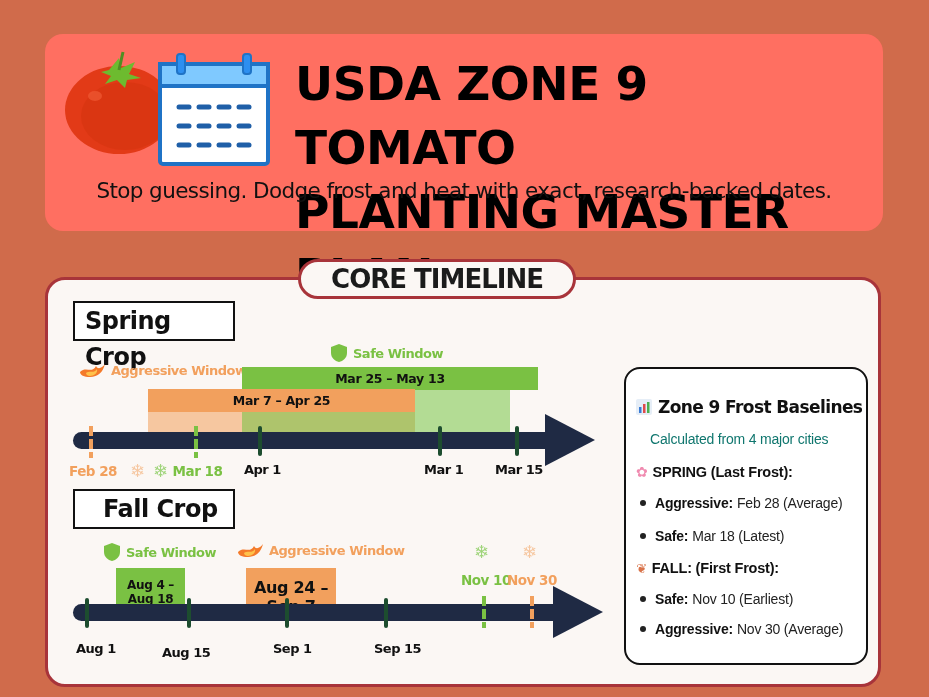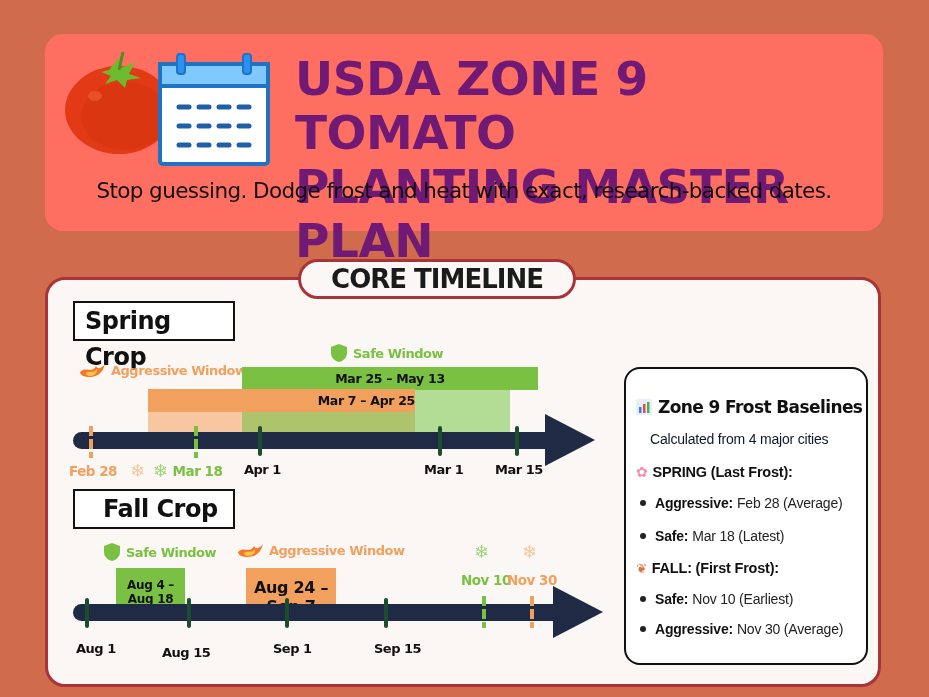--- a/index.html
+++ b/index.html
@@ -2,42 +2,42 @@
 <html><head>
 <meta charset="utf-8">
 <style>
   * { box-sizing: border-box; margin: 0; padding: 0; }
   html, body { width: 929px; height: 697px; overflow: hidden; }
   body { background: #d06b4b; font-family: "Liberation Sans", "DejaVu Sans", sans-serif; position: relative; }
 
   .header { position: absolute; left: 45px; top: 34px; width: 838px; height: 197px; background: #ff6f61; border-radius: 18px; }
   .tomato { position: absolute; left: 20px; top: 14px; width: 108px; height: 108px; }
   .calendar { position: absolute; left: 112px; top: 18px; width: 114px; height: 114px; }
-  .title { position: absolute; left: 250px; top: 18px; font-size: 47px; line-height: 54px; font-weight: 900; color: #701a75; letter-spacing: -0.5px; font-family: "DejaVu Sans", sans-serif; }
+  .title { position: absolute; left: 250px; top: 18px; font-size: 47px; line-height: 64px; font-weight: 900; color: #000000; letter-spacing: -0.5px; font-family: "DejaVu Sans", sans-serif; }
   .subtitle { position: absolute; left: 10px; top: 144px; width: 818px; text-align: center; font-size: 21.5px; color: #111; font-family: "DejaVu Sans", sans-serif; letter-spacing: -0.6px; }
 
   .panel { position: absolute; left: 45px; top: 277px; width: 836px; height: 410px; background: #fbf7f4; border: 3px solid #a8343a; border-radius: 20px; }
   .panel-tab { position: absolute; left: 298px; top: 259px; width: 278px; height: 40px; background: #fbf7f4; border: 3px solid #a8343a; border-radius: 22px; text-align: center; font-size: 26px; font-weight: 900; line-height: 34px; color: #1b1b1b; font-family: "DejaVu Sans", sans-serif; letter-spacing: -1px; z-index: 3; }
 
   .section-label { position: absolute; height: 40px; border: 2px solid #111; background: #fff; font-size: 24px; font-weight: 700; line-height: 36px; padding-left: 10px; color: #111; font-family: "DejaVu Sans", sans-serif; letter-spacing: -0.5px; }
 
   .bar { position: absolute; }
   .bar-text { position: absolute; width: 100%; text-align: center; font-size: 12.5px; font-weight: 700; color: #111; font-family: "DejaVu Sans", sans-serif; letter-spacing: -0.3px; }
 
   .axis { position: absolute; height: 17px; background: #1f2a44; border-radius: 9px 0 0 9px; }
   .arrow-head { position: absolute; width: 0; height: 0; border-top: 26px solid transparent; border-bottom: 26px solid transparent; border-left: 50px solid #1f2a44; }
   .tick { position: absolute; width: 4px; height: 30px; background: #1d4d2f; border-radius: 2px; }
   .tick-dash { position: absolute; width: 4px; height: 32px; background-image: linear-gradient(to bottom, var(--c) 0 10px, transparent 10px 13px, var(--c) 13px 23px, transparent 23px 26px, var(--c) 26px 32px); }
   .tick-label { position: absolute; font-size: 13px; font-weight: 700; color: #111; font-family: "DejaVu Sans", sans-serif; letter-spacing: -0.5px; white-space: nowrap; }
   .frost-label { position: absolute; font-size: 13.5px; font-weight: 700; font-family: "DejaVu Sans", sans-serif; letter-spacing: -0.5px; white-space: nowrap; }
   .window-label { position: absolute; font-size: 13px; font-weight: 700; font-family: "DejaVu Sans", sans-serif; letter-spacing: -0.5px; white-space: nowrap; display: flex; align-items: center; gap: 5px; }
 
   .info { position: absolute; left: 624px; top: 367px; width: 244px; height: 298px; background: #fff; border: 2px solid #111; border-radius: 16px; }
   .info-title { position: absolute; left: 10px; top: 28px; font-size: 17px; font-weight: 700; color: #111; display: flex; align-items: center; gap: 6px; font-family: "DejaVu Sans", sans-serif; letter-spacing: -0.6px; }
-  .info-sub { position: absolute; left: 24px; top: 62px; font-size: 14px; color: #0f172a; letter-spacing: -0.2px; }
+  .info-sub { position: absolute; left: 24px; top: 62px; font-size: 14px; color: #0f766e; letter-spacing: -0.2px; }
   .info-head { position: absolute; left: 10px; font-size: 14.5px; font-weight: 700; color: #111; display: flex; align-items: center; gap: 5px; letter-spacing: -0.2px; }
   .info-item { position: absolute; left: 14px; font-size: 14px; color: #222; display: flex; align-items: center; letter-spacing: -0.2px; }
   .info-item .dot { width: 6px; height: 6px; border-radius: 50%; background: #222; margin-right: 9px; }
   .info-item b { color: #111; margin-right: 4px; }
 </style>
 </head>
 <body>
 
 <div class="header">
   <svg class="tomato" viewBox="0 0 108 108">
@@ -93,21 +93,21 @@
   <span>Safe Window</span>
 </div>
 
 <div class="bar" style="left:148px;top:412px;width:94px;height:22px;background:#f6c7a0;"></div>
 <div class="bar" style="left:242px;top:412px;width:173px;height:22px;background:#aec46c;"></div>
 <div class="bar" style="left:415px;top:389px;width:95px;height:45px;background:#b3dc94;"></div>
 <div class="bar" style="left:242px;top:367px;width:296px;height:23px;background:#7ac143;">
   <div class="bar-text" style="top:4px;">Mar 25 – May 13</div>
 </div>
 <div class="bar" style="left:148px;top:389px;width:267px;height:23px;background:#f2a05d;">
-  <div class="bar-text" style="top:4px;text-align:right;">Mar 7 – Apr 25</div>
+  <div class="bar-text" style="top:4px;">Mar 7 – Apr 25</div>
 </div>
 
 <div class="axis" style="left:73px;top:432px;width:480px;"></div>
 <div class="arrow-head" style="left:545px;top:414px;"></div>
 
 <div class="tick-dash" style="left:89px;top:426px;--c:#f2a05d;"></div>
 <div class="tick-dash" style="left:194px;top:426px;--c:#7ac143;"></div>
 <div class="tick" style="left:258px;top:426px;"></div>
 <div class="tick" style="left:438px;top:426px;"></div>
 <div class="tick" style="left:515px;top:426px;"></div>

